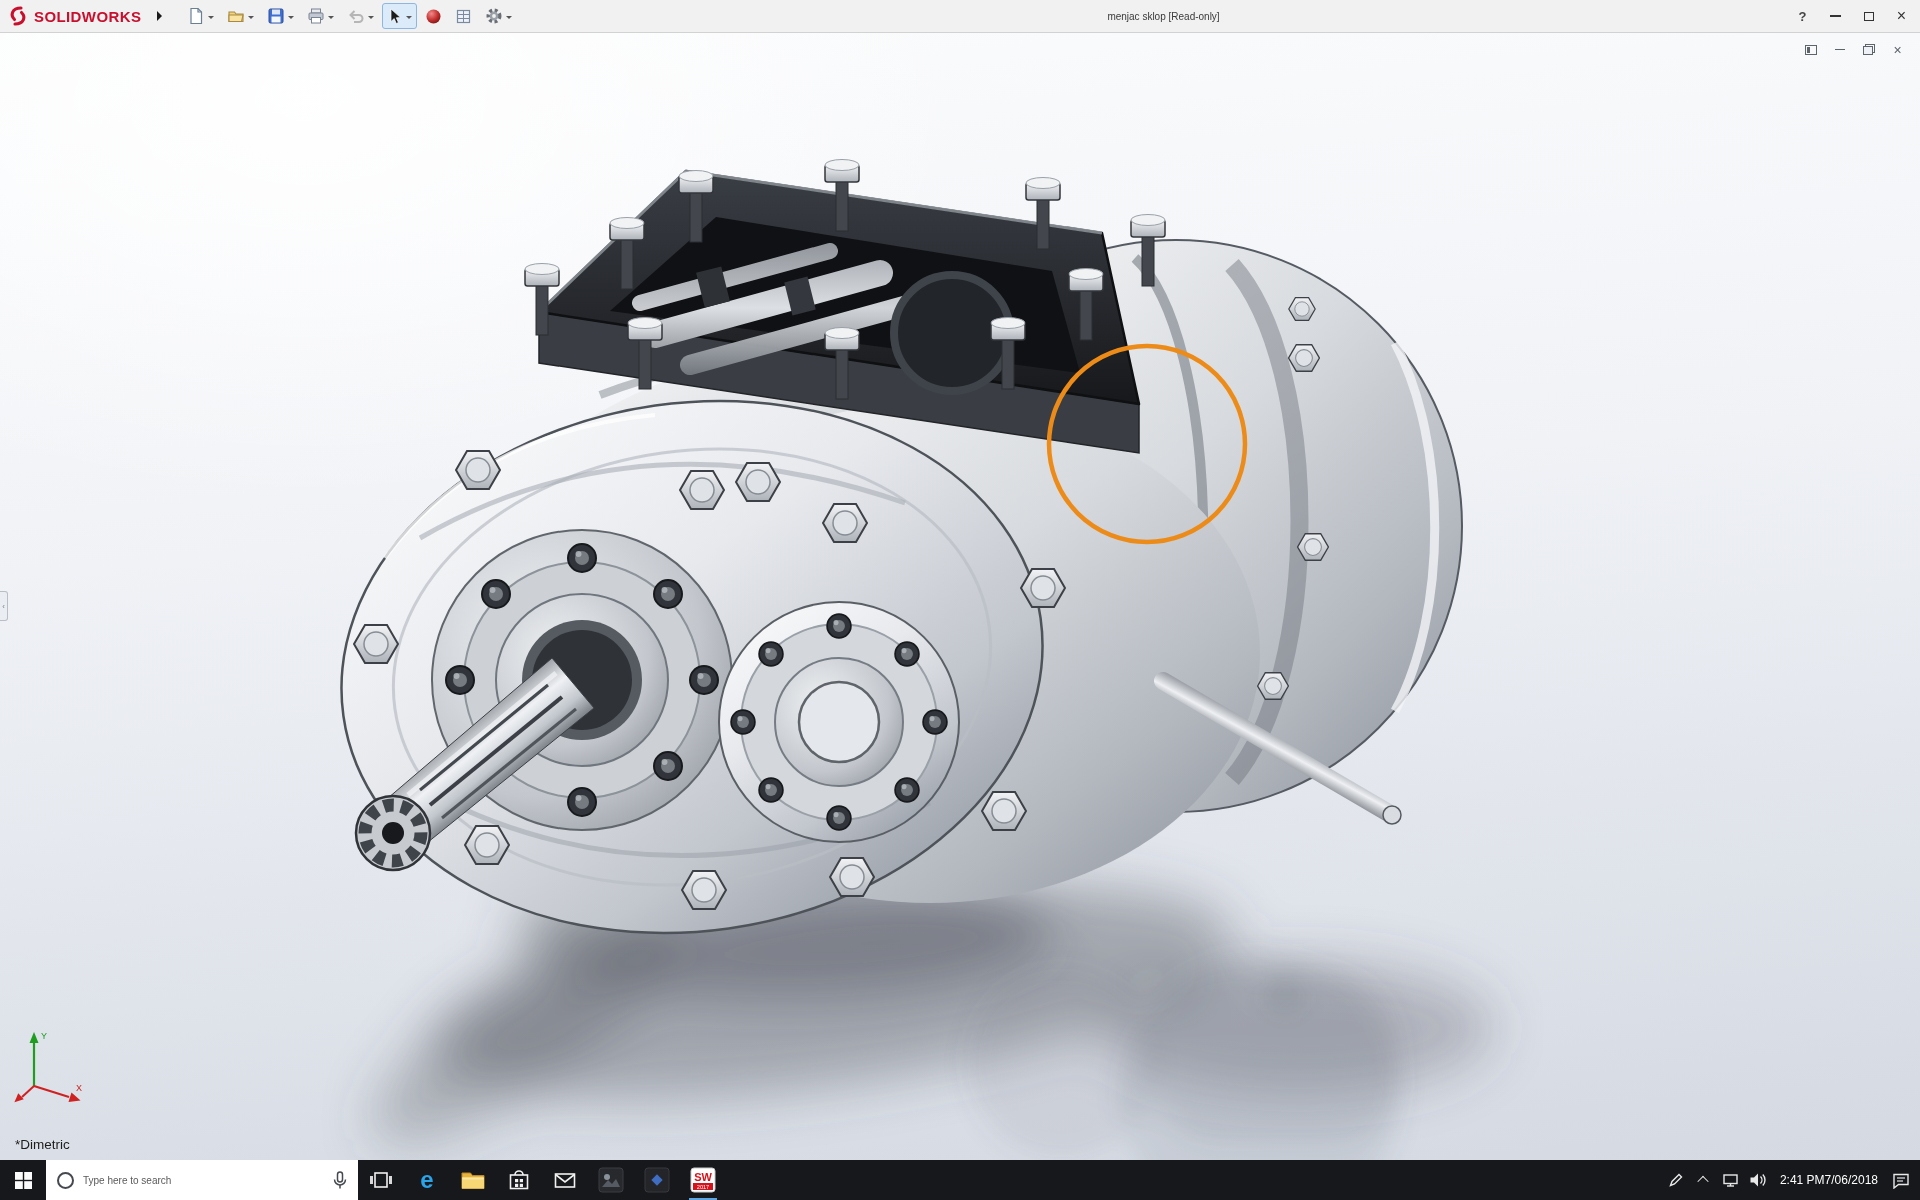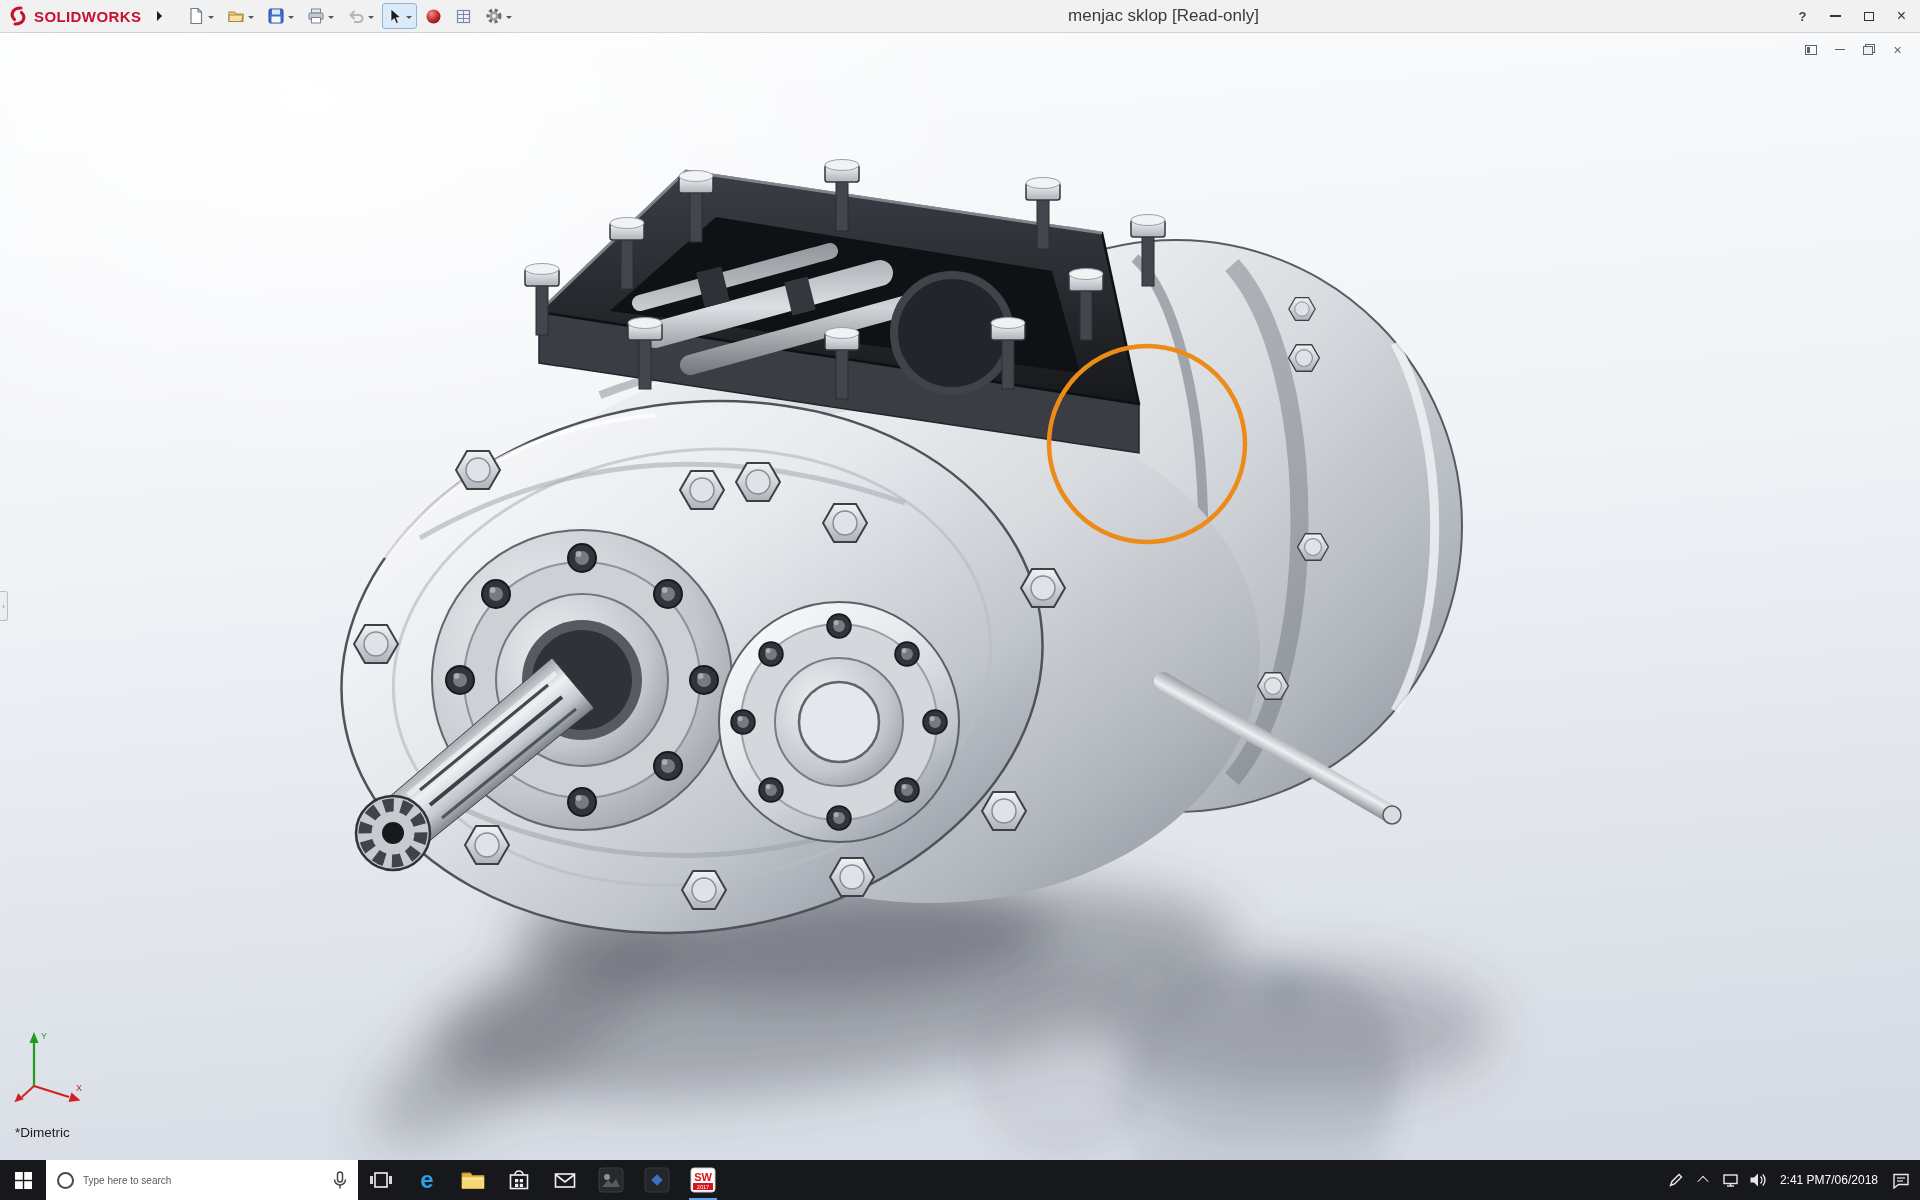--- a/index.html
+++ b/index.html
@@ -9,21 +9,21 @@
   .titlebar{height:33px;background:#f1f1f1;border-bottom:1px solid #d2d2d2;display:flex;align-items:center;position:relative}
   .brand{display:flex;align-items:center;gap:5px;padding:16px 7px;height:100%}
   .brand-text{color:#c8102e;font-weight:bold;font-size:15px;letter-spacing:.4px}
   .flyout{width:20px;height:24px;display:flex;align-items:center;justify-content:center;margin-left:2px}
   .flyout i{width:0;height:0;border:5px solid transparent;border-left-color:#1b1b1b;margin-left:4px}
   .toolbar{display:flex;align-items:center;gap:3px;margin-left:12px}
   .tbtn{height:26px;display:flex;align-items:center;padding:0 4px;border-radius:3px;border:1px solid transparent}
   .tbtn.sel{background:#dcebfa;border:1px solid #8db6e2}
   .tbtn .dd{width:0;height:0;border:3.5px solid transparent;border-top-color:#555;margin-left:3px;margin-top:5px}
   .tbtn svg{display:block}
-  .win-title{position:absolute;left:60.6%;transform:translateX(-50%);font-size:17px;color:#3a3a3a;white-space:nowrap}
+  .win-title{position:absolute;left:60.6%;transform:translateX(-50%);font-size:10px;color:#3a3a3a;white-space:nowrap}
   .win-controls{position:absolute;right:2px;top:0;height:100%;display:flex;align-items:stretch}
   .wc{width:33px;display:flex;align-items:center;justify-content:center;color:#333}
   .helpq{font-size:13px;color:#444;font-weight:bold}
   .minbar{width:11px;height:2px;background:#333}
   .maxbox{width:10px;height:9px;border:1.5px solid #333}
   .closex{font-size:16px;color:#333;line-height:1}
 
   
   .viewport{position:relative;height:1127px;
     background:radial-gradient(1100px 650px at 16% 6%, rgba(255,255,255,.95), rgba(255,255,255,0) 62%),
@@ -32,21 +32,21 @@
   .doc-controls{position:absolute;top:7px;right:10px;display:flex;gap:4px}
   .dc{width:25px;height:19px;display:flex;align-items:center;justify-content:center;color:#5f646b}
   .pane{width:12px;height:10px;border:1.3px solid #5f646b;position:relative}
   .pane:before{content:"";position:absolute;left:1px;top:1px;bottom:1px;width:3px;background:#5f646b}
   .minbar2{width:10px;height:1.8px;background:#5f646b}
   .restore{position:relative;width:12px;height:11px}
   .restore:before{content:"";position:absolute;right:0;top:0;width:8px;height:7px;border:1.3px solid #5f646b}
   .restore:after{content:"";position:absolute;left:0;bottom:0;width:8px;height:7px;border:1.3px solid #5f646b;background:#eef1f5}
   .closex2{font-size:14px;color:#5f646b;line-height:1}
   .triad{position:absolute;left:14px;bottom:50px}
-  .view-label{position:absolute;left:15px;bottom:20px;font-size:13.5px;color:#1d1d1d}
+  .view-label{position:absolute;left:15px;bottom:8px;font-size:13.5px;color:#1d1d1d}
   .panel-tab{position:absolute;left:0;top:558px;width:8px;height:30px;background:#eaedf1;border:1px solid #b8bec6;border-left:none;border-radius:0 3px 3px 0;display:flex;align-items:center;justify-content:center;font-size:8px;color:#7a8088}
 
   
   .taskbar{height:40px;background:#16181b;display:flex;align-items:stretch;color:#fff}
   .tb{width:46px;display:flex;align-items:center;justify-content:center;position:relative;flex:none}
   .search{width:312px;background:#fff;display:flex;align-items:center;gap:9px;padding:0 11px;flex:none}
   .search input{flex:1;border:0;outline:0;font-size:10px;color:#333;background:transparent;min-width:0}
   .search input::placeholder{color:#5a5a5a}
   .cortana{width:17px;height:17px;border:2px solid #45494f;border-radius:50%;flex:none}
   .edge-e{font-size:24px;font-weight:bold;color:#2ba3e8;line-height:1}

